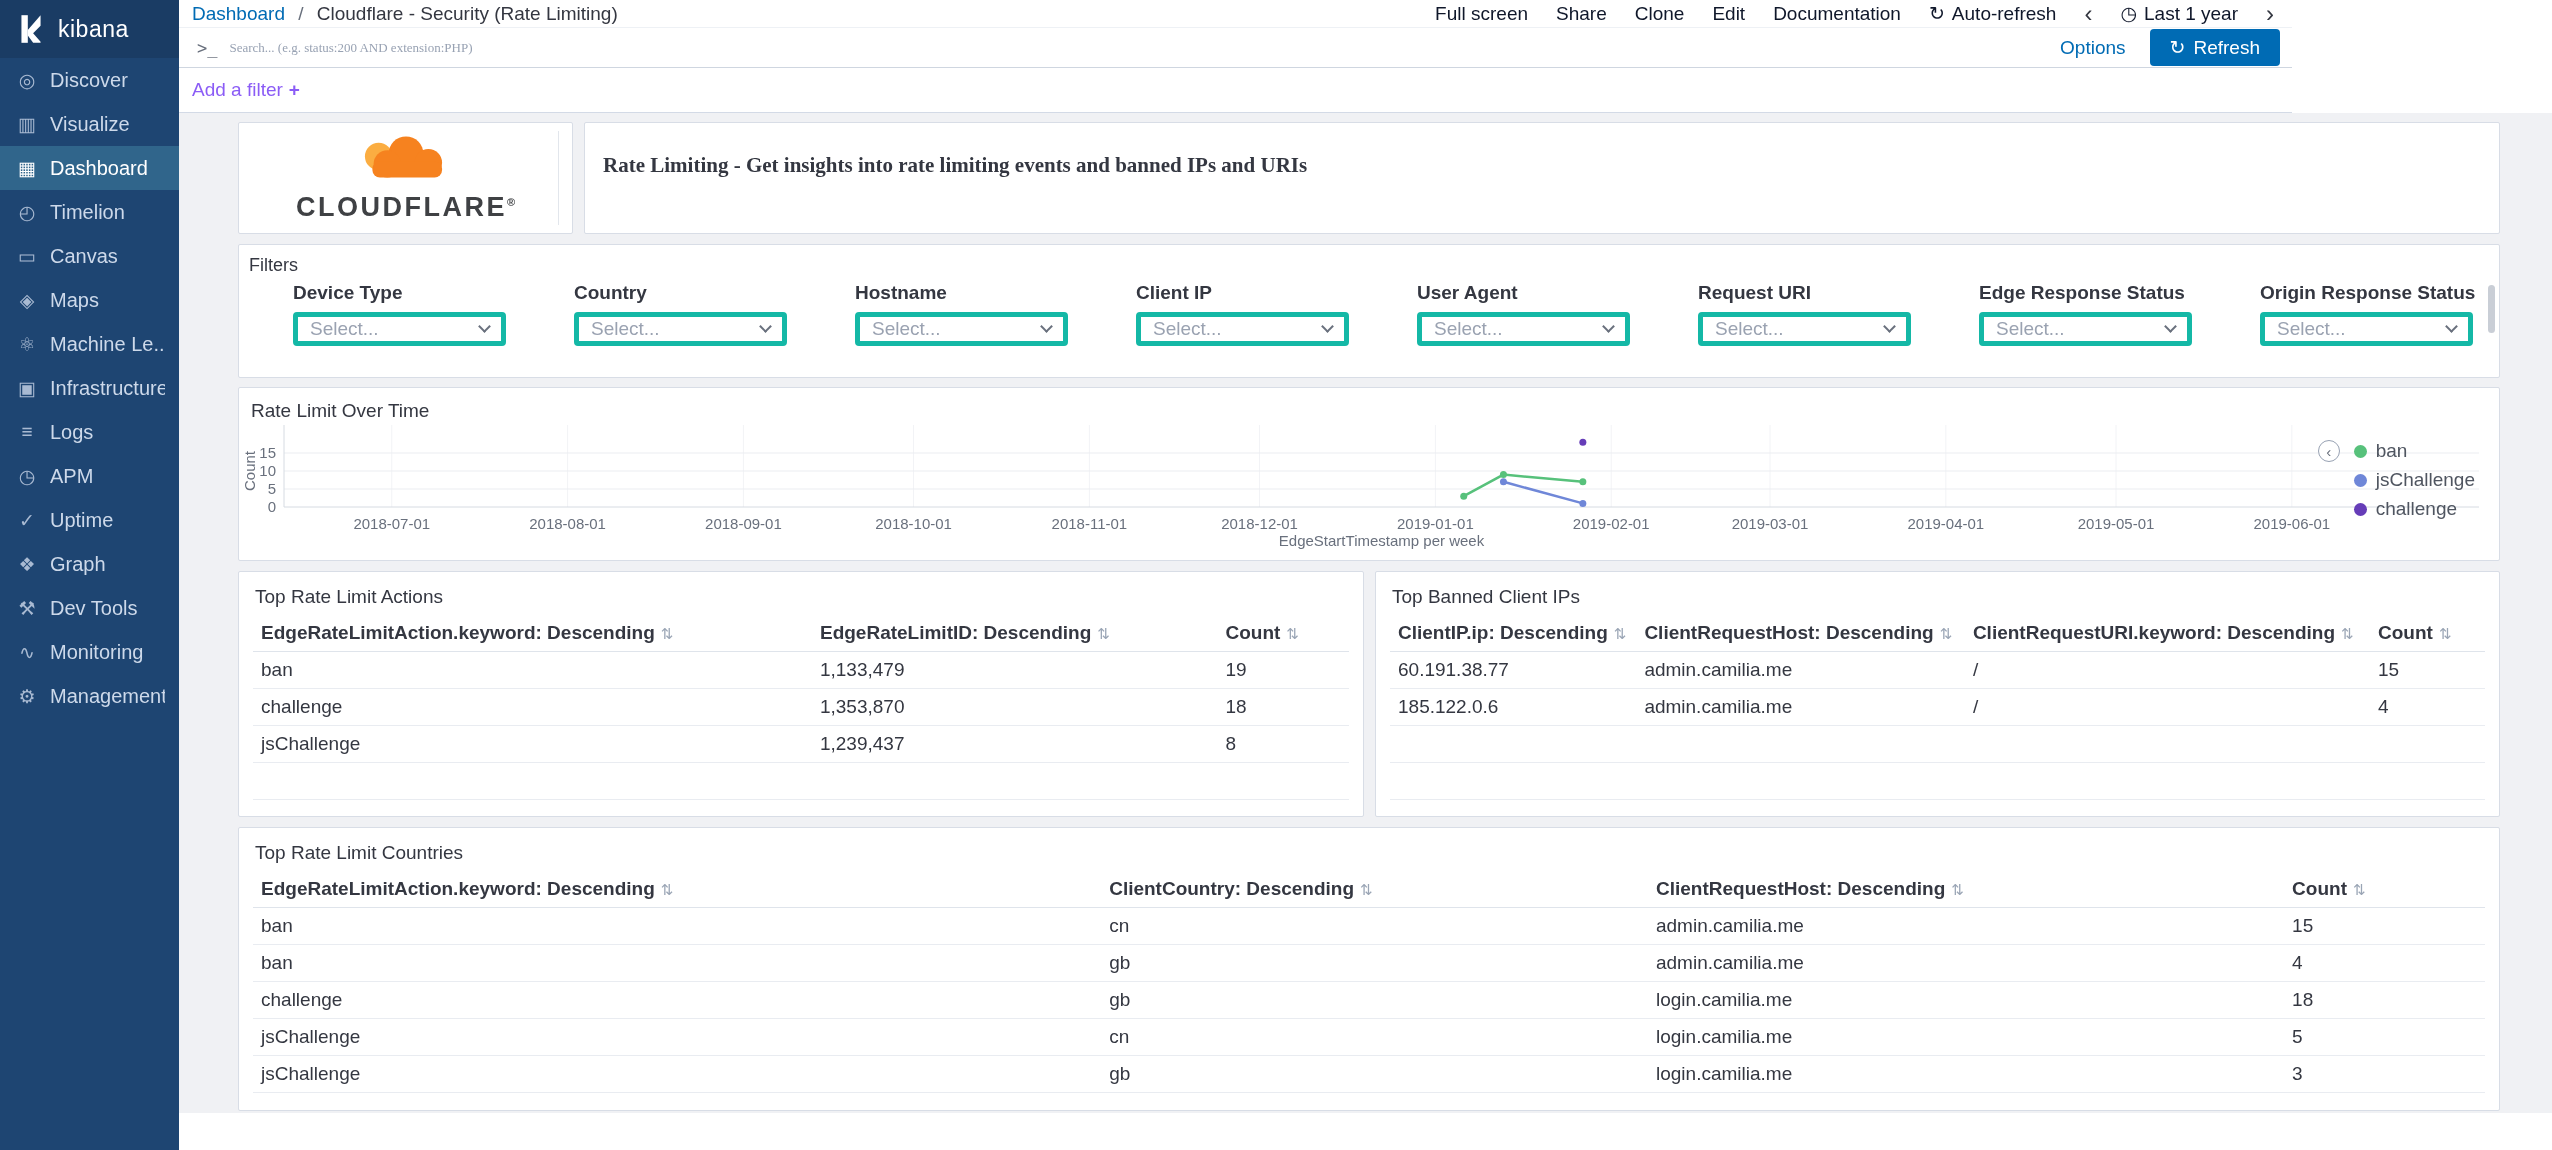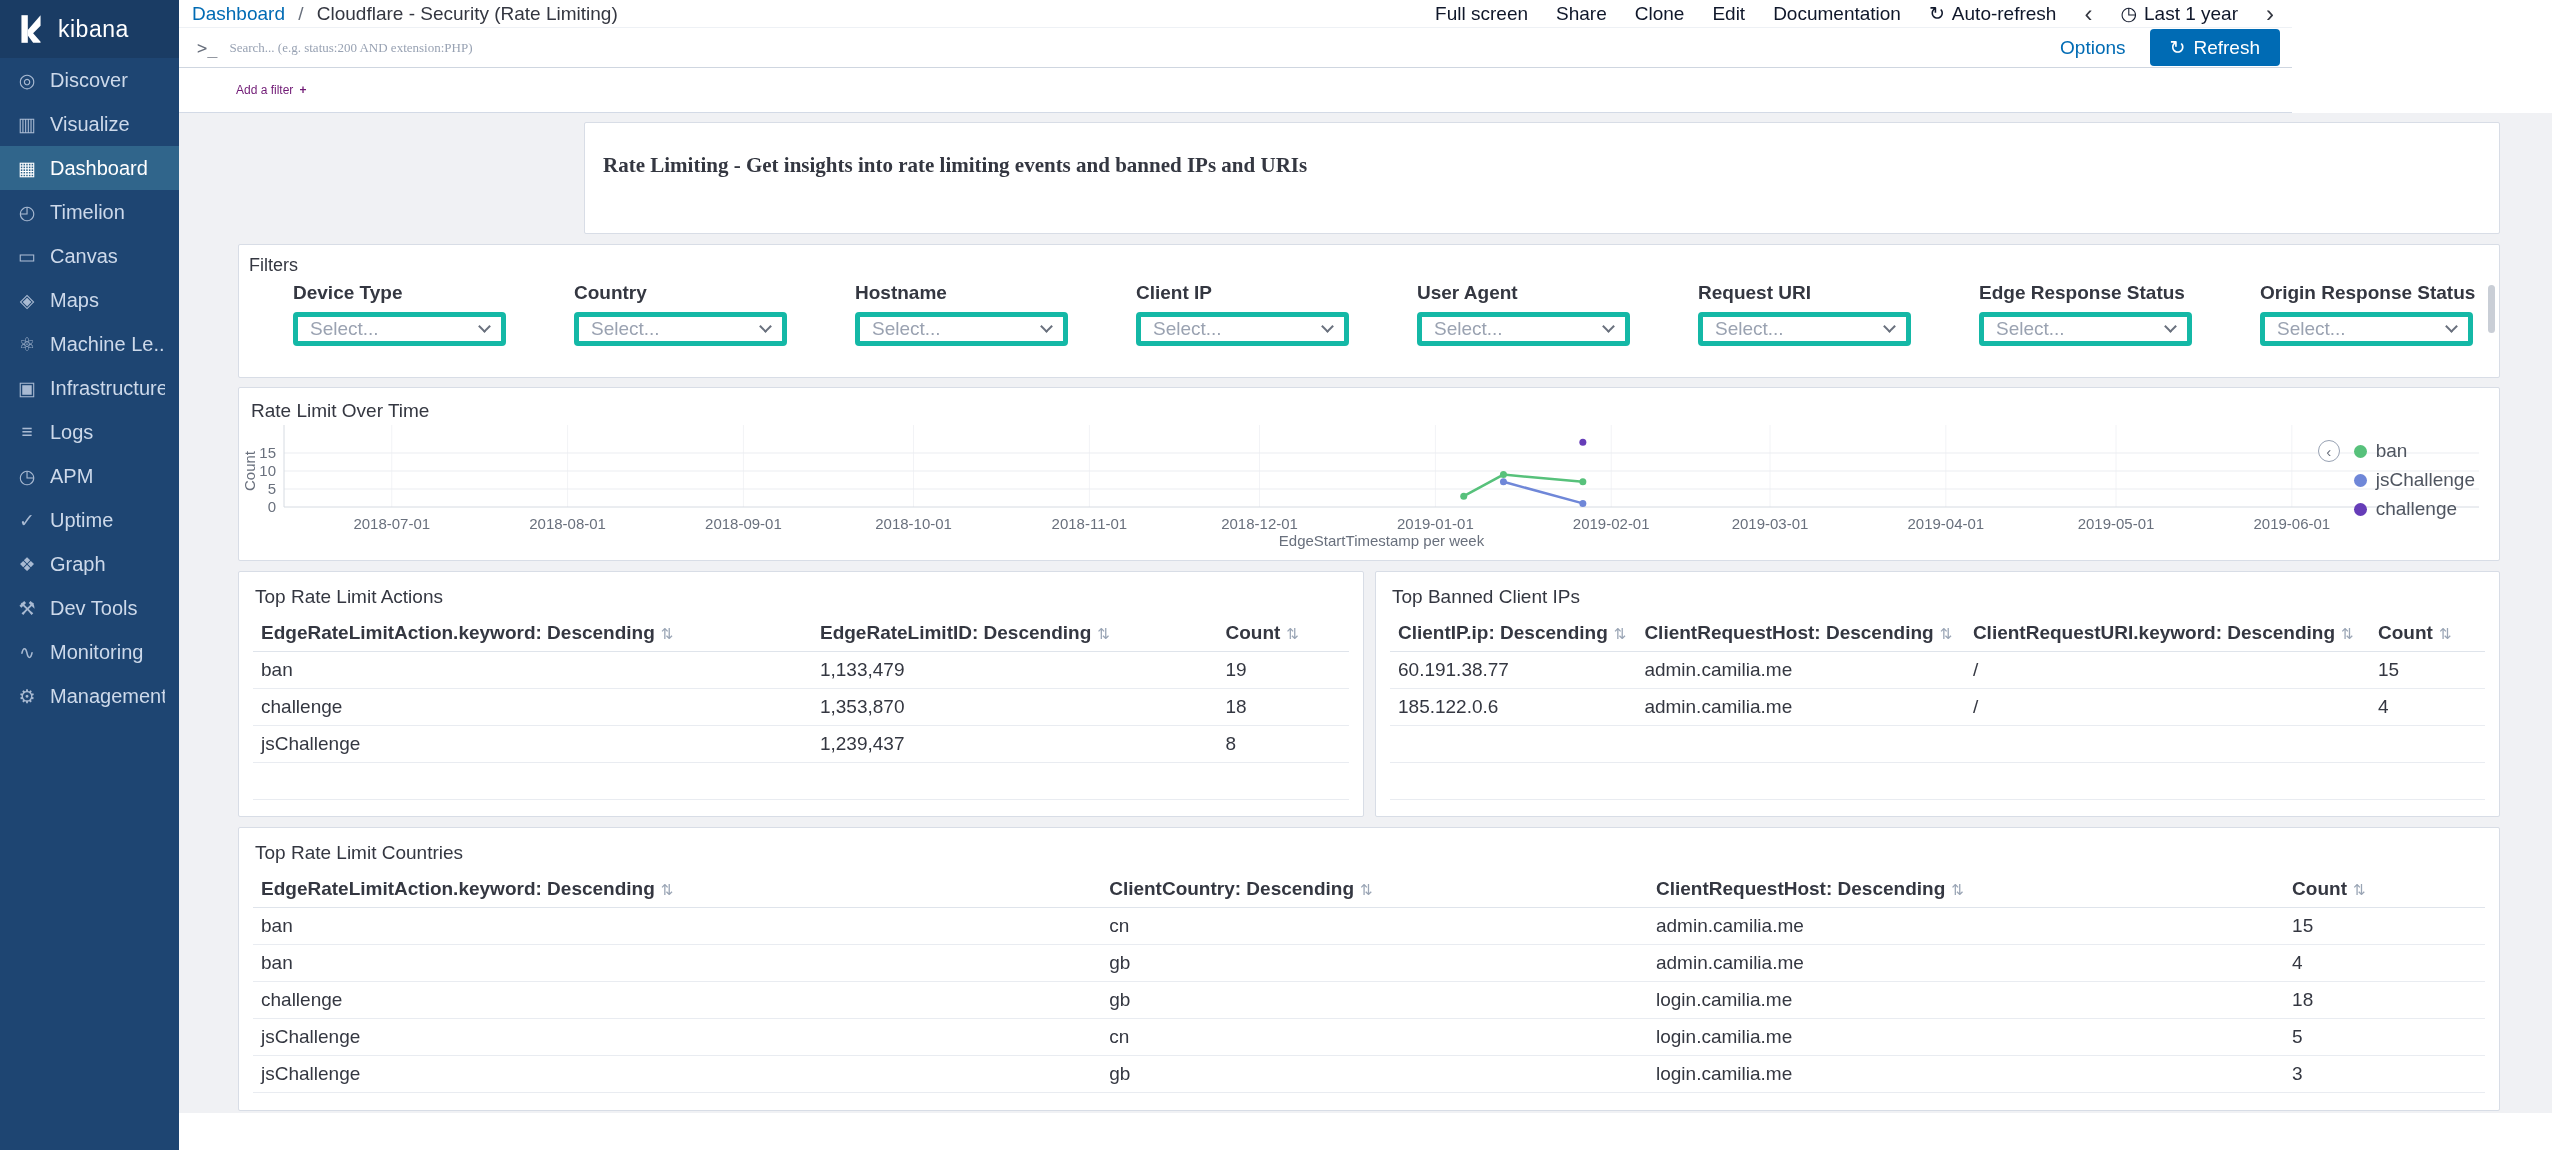--- a/index.html
+++ b/index.html
@@ -29,21 +29,21 @@
   .ico { display:inline-block; }
 
   .search-row { height:40px; display:flex; align-items:center; padding:0 12px; border-bottom:1px solid #cfd6e0; background:#fff; }
   .prompt { font-family:"DejaVu Sans Mono", monospace; font-size:17px; color:#69707D; margin:0 12px 0 6px; }
   .search-row input { flex:1; border:none; outline:none; font-size:13px; color:#343741; background:transparent; font-family:Liberation Serif, serif; }
   .search-row input::placeholder { color:#98a2b3; }
   .options { color:#006BB4; font-size:19px; margin-right:24px; text-decoration:none; cursor:pointer; }
   .refresh-btn { background:#006BB4; color:#fff; border:none; border-radius:4px; font-size:19px; padding:7px 20px; display:flex; align-items:center; gap:8px; cursor:pointer; font-family:"Liberation Sans", sans-serif; }
 
   .filter-row { height:45px; display:flex; align-items:center; padding-left:13px; background:#fff; border-bottom:1px solid #d3dae6; }
-  .filter-row a { color:#701a75; font-size:12px; text-decoration:none; cursor:pointer;margin-left:44px; }
+  .filter-row a { color:#8b5cf6; font-size:19px; text-decoration:none; cursor:pointer; }
   .filter-row .plus { font-weight:bold; margin-left:6px; }
 
   
   .content { position:absolute; left:179px; top:113px; width:2373px; height:1000px; background:#f0f1f4; }
   .panel { position:absolute; background:#fff; border:1px solid #d8dde6; border-radius:2px; }
   .panel-title { padding:12px 14px 0 12px; font-size:19px; color:#343741; position:relative; z-index:2; }
   .panel-title.table-title { padding:14px 16px 6px; }
   .panel-title.small { font-size:18px; padding:10px 12px 0 10px; }
 
   .logo-panel { left:59px; top:9px; width:335px; height:112px; display:flex; flex-direction:column; align-items:center; justify-content:center; }
@@ -210,20 +210,33 @@
 
     <div class="filter-row">
       <a>
         <span>Add a filter</span><span class="plus">+</span>
       </a>
     </div>
   </header>
 
   <main class="content">
 
+    <section class="panel logo-panel">
+      <svg width="150" height="56" viewBox="0 0 120 45">
+        <circle cx="38" cy="18" r="11" fill="#FBAD41"></circle>
+        <circle cx="60" cy="16" r="14" fill="#F6821F"></circle>
+        <circle cx="45" cy="24" r="11" fill="#F6821F"></circle>
+        <circle cx="78" cy="23" r="11" fill="#F6821F"></circle>
+        <rect x="33" y="22" width="56" height="13" rx="6" fill="#F6821F"></rect>
+      </svg>
+      <div class="cf-word">
+        <span>CLOUDFLARE</span><span class="reg">®</span>
+      </div>
+      <div class="logo-divider"></div>
+    </section>
 
     <section class="panel intro-panel">
       <p>Rate Limiting - Get insights into rate limiting events and banned IPs and URIs</p>
     </section>
 
     <section class="panel filters-panel">
       <div class="panel-title small">Filters</div>
       <div class="filter-fields">
 
           <div class="filter-field">

